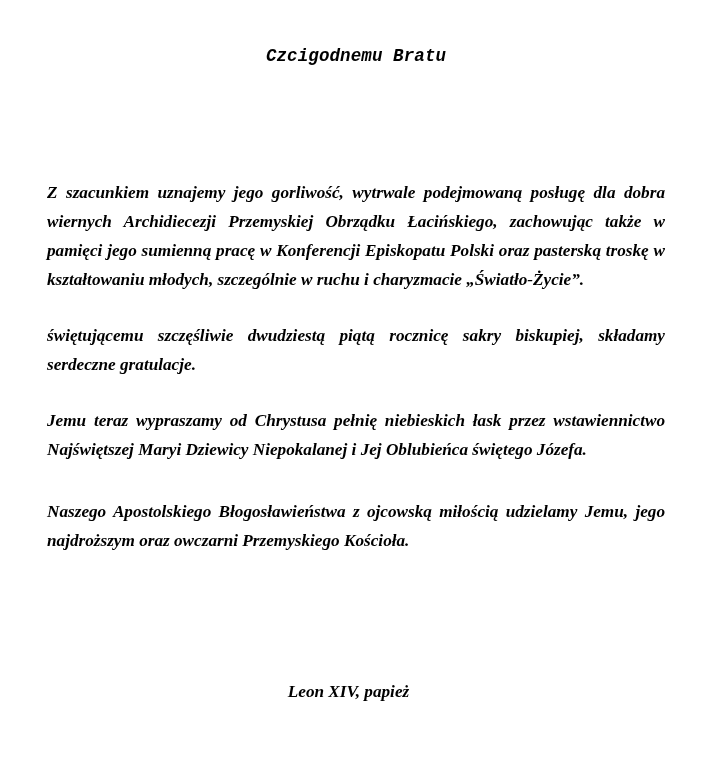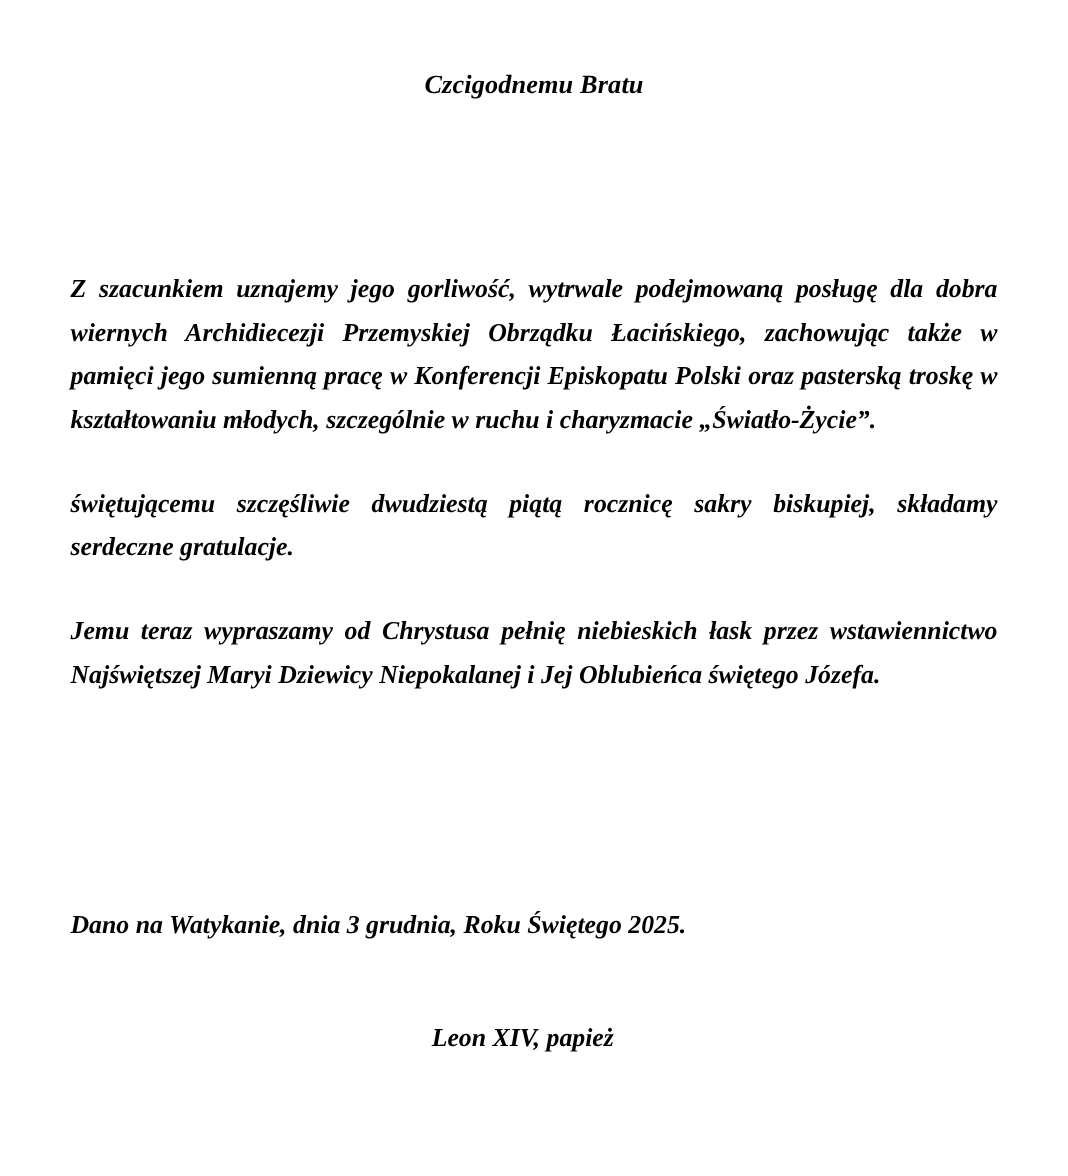--- a/index.html
+++ b/index.html
@@ -33,20 +33,21 @@
     width: 712px;
     text-align: center;
   }
   .salutation .line {
     font-weight: bold;
     font-style: italic;
     font-size: 17.5px;
     line-height: 41px;
     letter-spacing: 0.1px;
     white-space: nowrap;
+    font-family: Liberation Mono, monospace;
   }
   .salutation .line-1 { font-size: 17.5px; }
   .salutation .line-2 { font-size: 17.5px; letter-spacing: 0.6px; }
   .salutation .line-3 { font-size: 17.5px; }
 
   
   .body-block {
     position: absolute;
     left: 47px;
     top: 178px;
@@ -101,19 +102,19 @@
 <div class="page">
 
   <div class="salutation">
     <div class="line line-1">Czcigodnemu Bratu</div>
   </div>
 
   <div class="body-block">
     <p class="para para-2">Z szacunkiem uznajemy jego gorliwość, wytrwale podejmowaną posługę dla dobra wiernych Archidiecezji Przemyskiej Obrządku Łacińskiego, zachowując także w pamięci jego sumienną pracę w Konferencji Episkopatu Polski oraz pasterską troskę w kształtowaniu młodych, szczególnie w ruchu i charyzmacie „Światło-Życie”.</p>
     <p class="para para-1">świętującemu szczęśliwie dwudziestą piątą rocznicę sakry biskupiej, składamy serdeczne gratulacje.</p>
     <p class="para para-3">Jemu teraz wypraszamy od Chrystusa pełnię niebieskich łask przez wstawiennictwo Najświętszej Maryi Dziewicy Niepokalanej i Jej Oblubieńca świętego Józefa.</p>
+    <p class="para para-4">Naszego Apostolskiego Błogosławieństwa z ojcowską miłością udzielamy Jemu, jego najdroższym oraz owczarni Przemyskiego Kościoła.</p>
   </div>
 
-  <div class="dateline">Dano na Watykanie, dnia 3 grudnia, Roku Świętego 2025.</div>
 
   <div class="signature">Leon XIV, papież</div>
 
 </div>
 
 </body></html>

